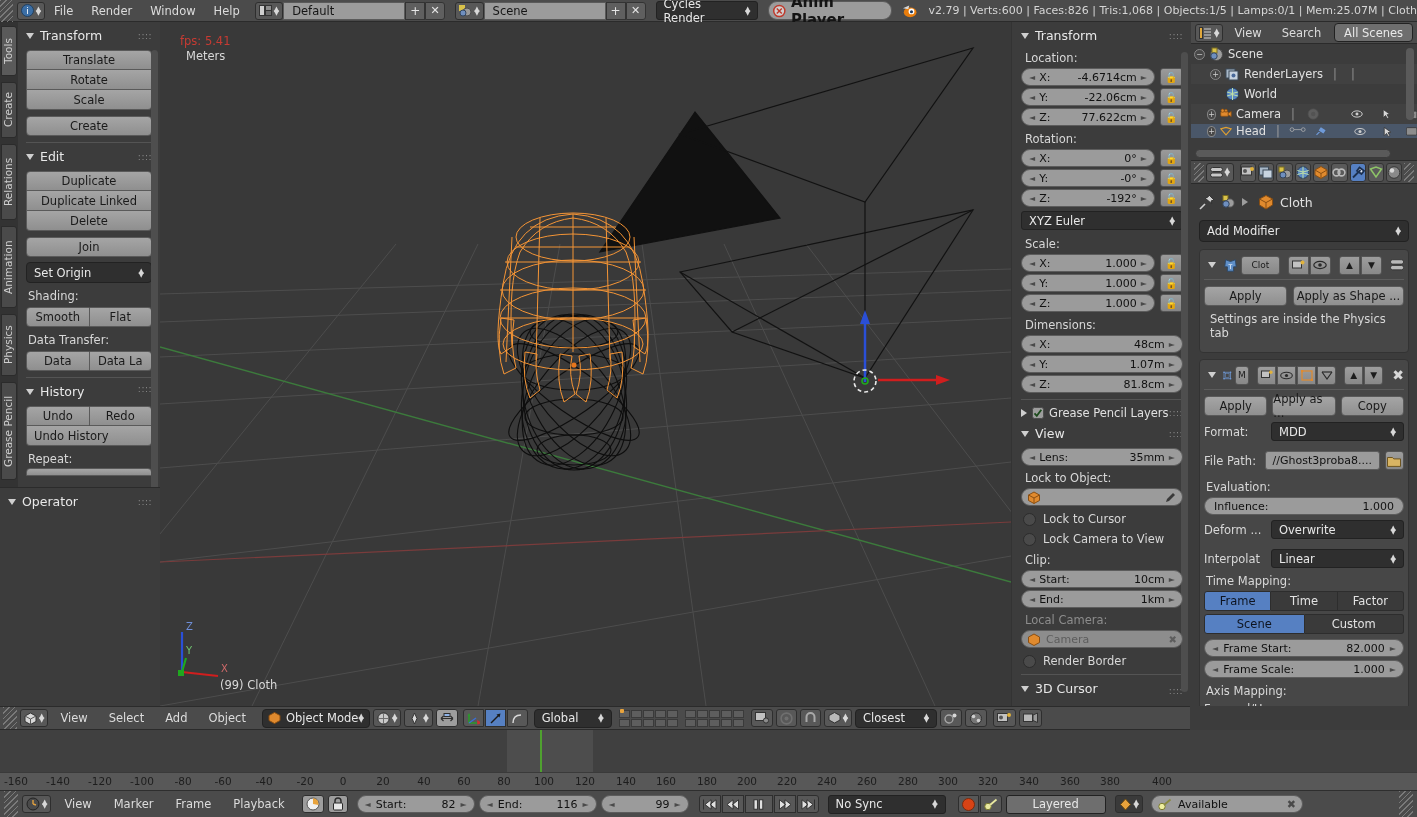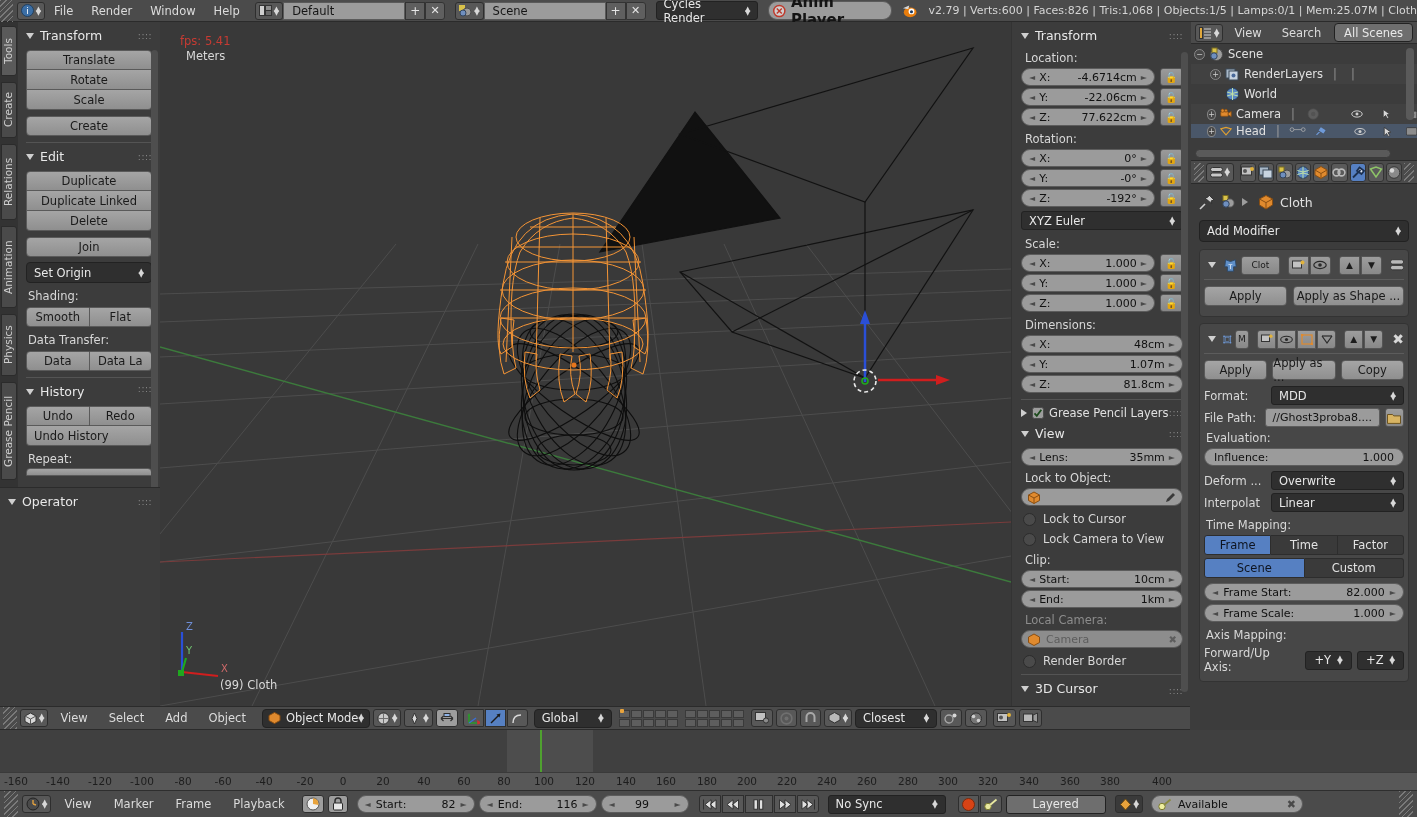--- a/index.html
+++ b/index.html
@@ -122,21 +122,21 @@
   #props-tabs { height: 24px; background: #4b4b4b; display: flex; align-items: center;
     padding: 0 3px; gap: 2px; border-top: 1px solid #2b2b2b; border-bottom: 1px solid #2b2b2b; }
   .ptab { width: 20px; height: 19px; border-radius: 3px; background: #5a5a5a; border: 1px solid #333;
     display: flex; align-items: center; justify-content: center; cursor: pointer; }
   .ptab.on { background: #5680c2; }
   #props-body { padding: 6px 8px; height: 522px; overflow: hidden; }
   .modbox { background: #474747; border: 1px solid #333; border-radius: 4px; padding: 4px; margin-bottom: 6px; }
   .modhdr { display: flex; align-items: center; gap: 3px; height: 22px; }
   .msmall { width: 21px; height: 19px; border-radius: 3px; background: linear-gradient(#9d9d9d,#888);
     border: 1px solid #555; display: flex; align-items: center; justify-content: center; font-size: 9px; color: #1c1c1c; }
-  .prow { display: flex; align-items: center; gap: 5px; margin-bottom: 3px; }
+  .prow { display: flex; align-items: center; gap: 5px; margin-bottom: 10px; }
   .prow .pl { width: 62px; font-size: 11.5px; color: #d8d8d8; }
 
   
   #timeline { position: absolute; left: 0; top: 730px; width: 1254px; height: 87px; background: #0c4a6e; }
   #tl-track { position: absolute; left: 0; top: 0; width: 1417px; height: 42px; background: #404040; }
   #tl-range { position: absolute; top: 0; height: 42px; background: #4d4d4d; }
   #tl-playhead { position: absolute; top: 0; width: 2px; height: 42px; background: #4fa12f; }
   #tl-ruler { position: absolute; left: 0; top: 42px; width: 1417px; height: 19px;
     background: #585858; border-top: 1px solid #3a3a3a; border-bottom: 1px solid #2e2e2e; }
   .tick { position: absolute; top: 2px; font-size: 10.5px; color: #1d1d1d; transform: translateX(-50%); }
@@ -1058,20 +1058,21 @@
           <svg width="16" height="14" viewBox="0 0 16 14" style="margin-left:5px;">
             <rect x="0.5" y="1" width="15" height="5" rx="2.5" fill="#b8b8b8" stroke="#333"></rect>
             <rect x="0.5" y="7.5" width="15" height="5" rx="2.5" fill="#b8b8b8" stroke="#333"></rect>
           </svg>
         </div>
         <div style="height:1px;background:#5c5c5c;margin:3px 0 6px;"></div>
         <div style="display:flex;gap:6px;margin-bottom:6px;">
           <div class="light-btn" style="flex:1;">Apply</div>
           <div class="light-btn" style="flex:1.35;">Apply as Shape ...</div>
         </div>
+        <div class="lbl" style="text-align:left;padding:0 6px 8px;">Settings are inside the Physics tab</div>
       </div>
 
       <div class="modbox">
         <div class="modhdr">
           <span class="tri" style="margin:0 4px;"></span>
           <svg width="17" height="17" viewBox="0 0 17 17">
             <rect x="2" y="2" width="13" height="13" fill="none" stroke="#6f9ad8" stroke-width="1.4"></rect>
             <rect x="5" y="5" width="7" height="7" fill="none" stroke="#6f9ad8"></rect>
             <circle cx="2" cy="2" r="1.6" fill="#6f9ad8"></circle>
               <circle cx="15" cy="2" r="1.6" fill="#6f9ad8"></circle>
@@ -1283,21 +1284,21 @@
         <span class="rt" style="margin-left:5px;">►</span>
       </div>
       <div class="field" style="width:118px;">
         <span class="lt">◄</span>
         <span class="nm" style="margin-left:5px;">End:</span>
         <span class="vl">116</span>
         <span class="rt" style="margin-left:5px;">►</span>
       </div>
       <div class="field" style="width:88px;">
         <span class="lt">◄</span>
-        <span class="vl" style="flex:1;text-align:center;">99</span>
+        <span class="vl" style="flex:1;">99</span>
         <span class="rt" style="margin-left:5px;">►</span>
       </div>
 
       <div style="display:flex;gap:1px;margin-left:6px;">
         <div class="iconbox" style="border-radius:3px 0 0 3px;width:22px;">
           <svg width="14" height="11" viewBox="0 0 14 11">
               <path d="M0.5 0.5 v10 M7 5.5 L13 0.8 v9.4 Z M2 5.5 L8 0.8 v9.4 Z" fill="#e0e0e0" stroke="#2a2a2a" stroke-width="0.9"></path>
             </svg>
         </div>
         <div class="iconbox" style="border-radius:0;width:22px;">

